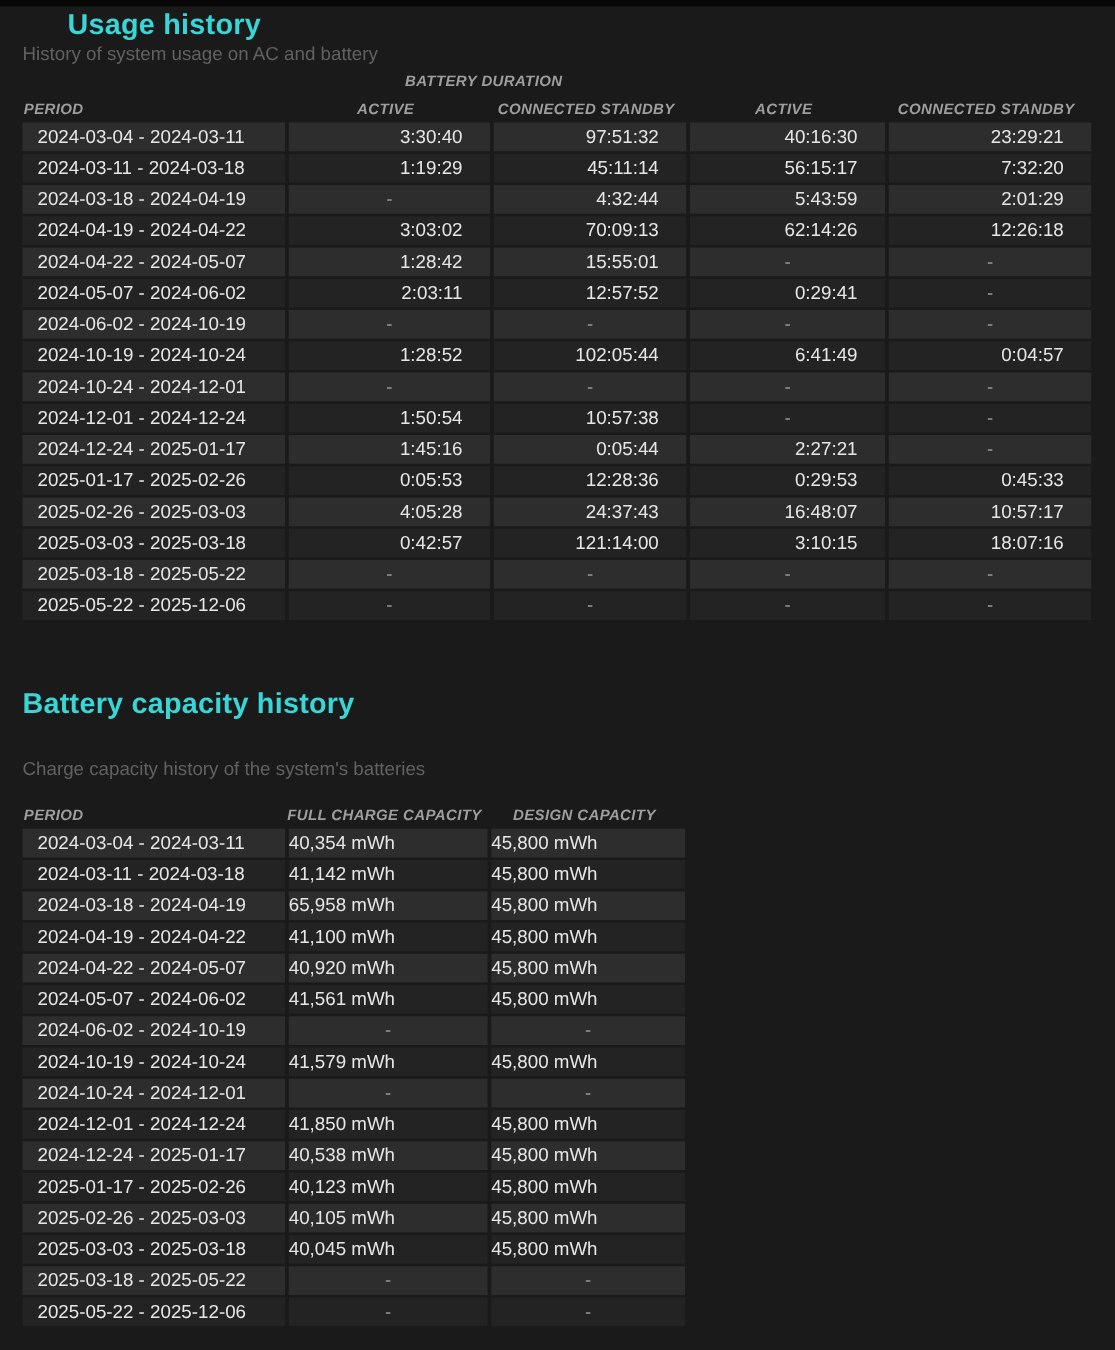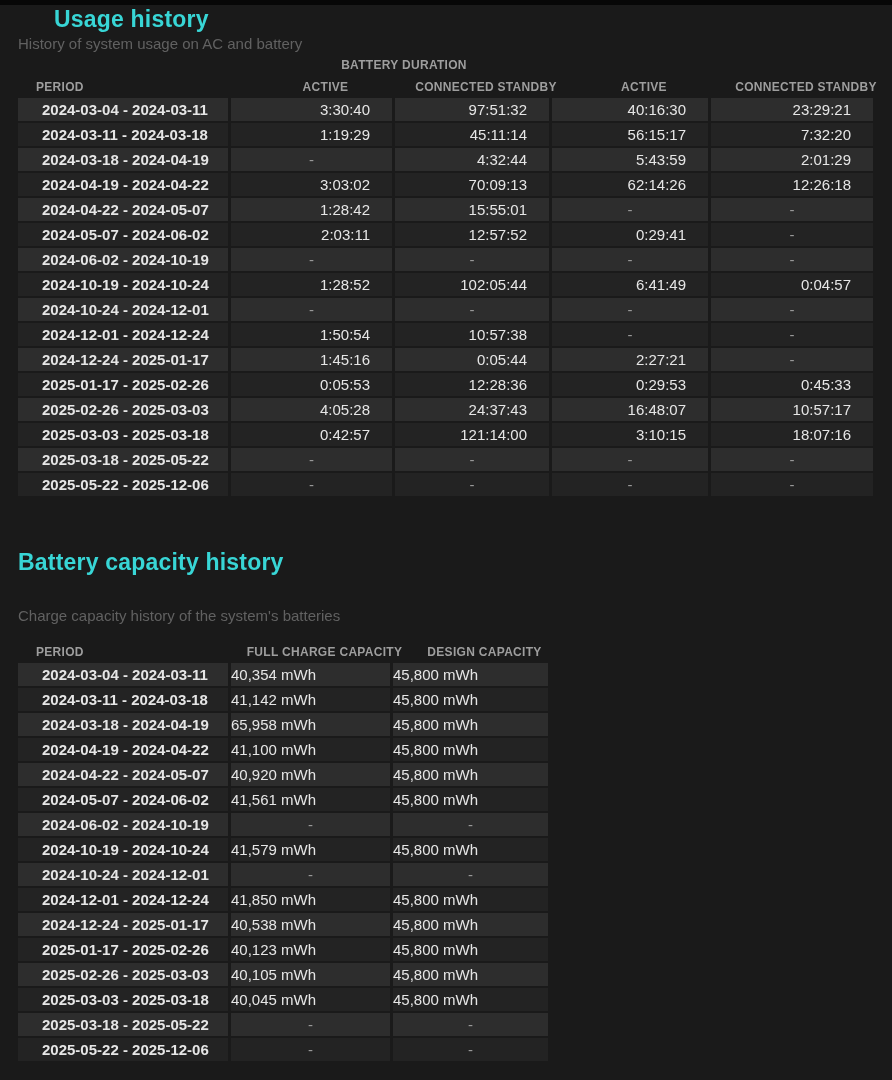--- a/index.html
+++ b/index.html
@@ -16,37 +16,37 @@
   }
   .top-strip{position:absolute;left:0;top:0;width:892px;height:5px;background:var(--top-strip);}
   .sec-title{
     position:absolute;left:18px;margin:0;
     font-size:23px;font-weight:600;color:var(--accent);letter-spacing:.2px;
   }
   .sec-sub{
     position:absolute;left:18px;margin:0;
     font-size:15px;font-weight:400;color:var(--subtitle);
   }
-  .hdr-row{position:absolute;left:32px;height:16px;}
+  .hdr-row{position:absolute;left:15px;height:16px;font-style:italic;}
   .hdr{
     position:absolute;top:0;
     font-size:12px;font-weight:700;color:var(--header-text);
     letter-spacing:.3px;white-space:nowrap;
   }
   .hdr.center{text-align:center;}
   .grid{position:absolute;left:18px;display:grid;column-gap:3px;row-gap:2px;grid-auto-rows:23px;}
   #usage-grid{top:98px;grid-template-columns:210px 161px 154px 156px 162px;}
   #cap-grid{top:663px;grid-template-columns:210px 159px 155px;}
   .cell{
     font-size:15px;color:var(--cell-text);line-height:23px;
     white-space:nowrap;overflow:hidden;
   }
   .cell.light{background:var(--row-light);}
   .cell.dark{background:var(--row-dark);}
-  .cell.period{padding-left:24px;font-weight:bold;}
+  .cell.period{padding-left:12px;}
   .cell.num{text-align:right;padding-right:22px;}
   .cell.capval{}
   .cell.dash{text-align:center;padding-right:0;color:var(--dash-text);}
 </style>
 </head>
 <body>
 
 <div class="top-strip"></div>
 
 <h1 class="sec-title" style="top:6px;margin-left:36px;">Usage history</h1>

